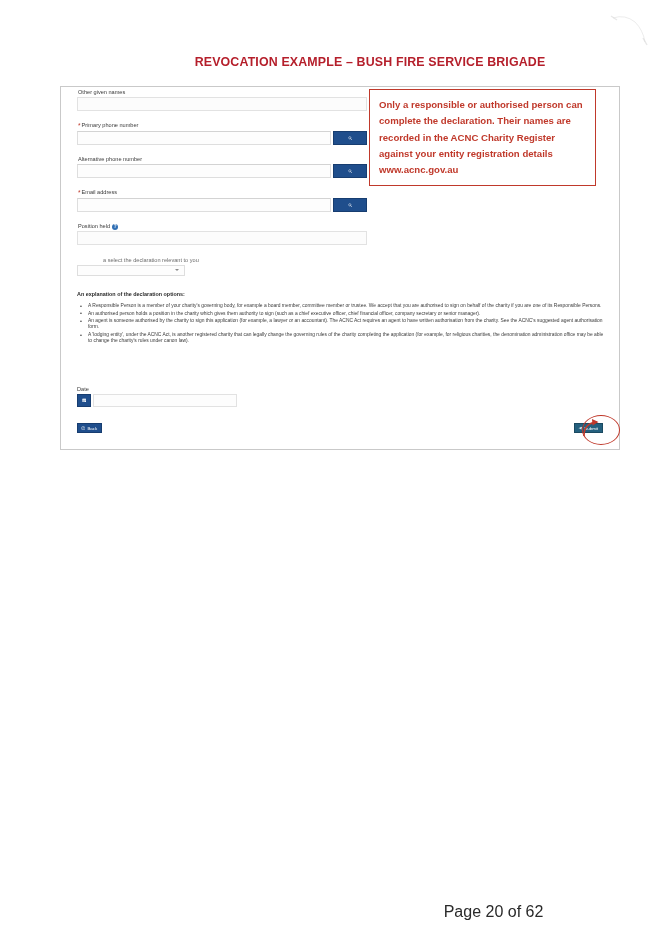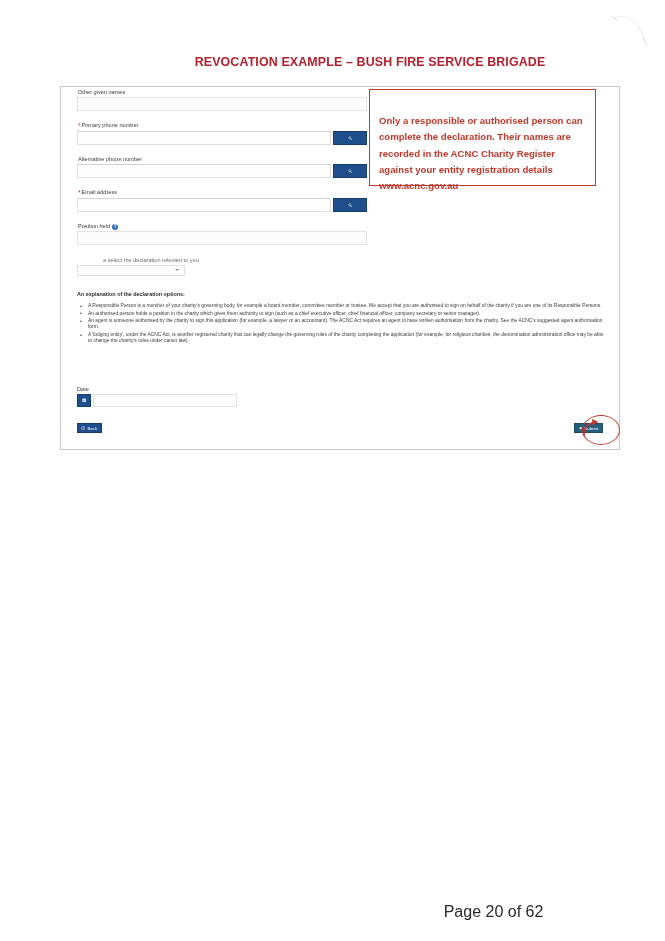--- a/index.html
+++ b/index.html
@@ -265,21 +265,21 @@
   
   .callout {
     position: absolute;
     left: 369px;
     top: 89px;
     width: 227px;
     height: 97px;
     border: 1.6px solid #c0392b;
     box-sizing: border-box;
     background: #ffffff;
-    padding: 23px 9px 0 9px;
+    padding: 7px 9px 0 9px;
   }
   .callout-text {
     font-size: 9.6px;
     font-weight: bold;
     line-height: 16.3px;
     color: #c0392b;
     font-family: "Liberation Sans", sans-serif;
   }
 
   .circle-mark {

